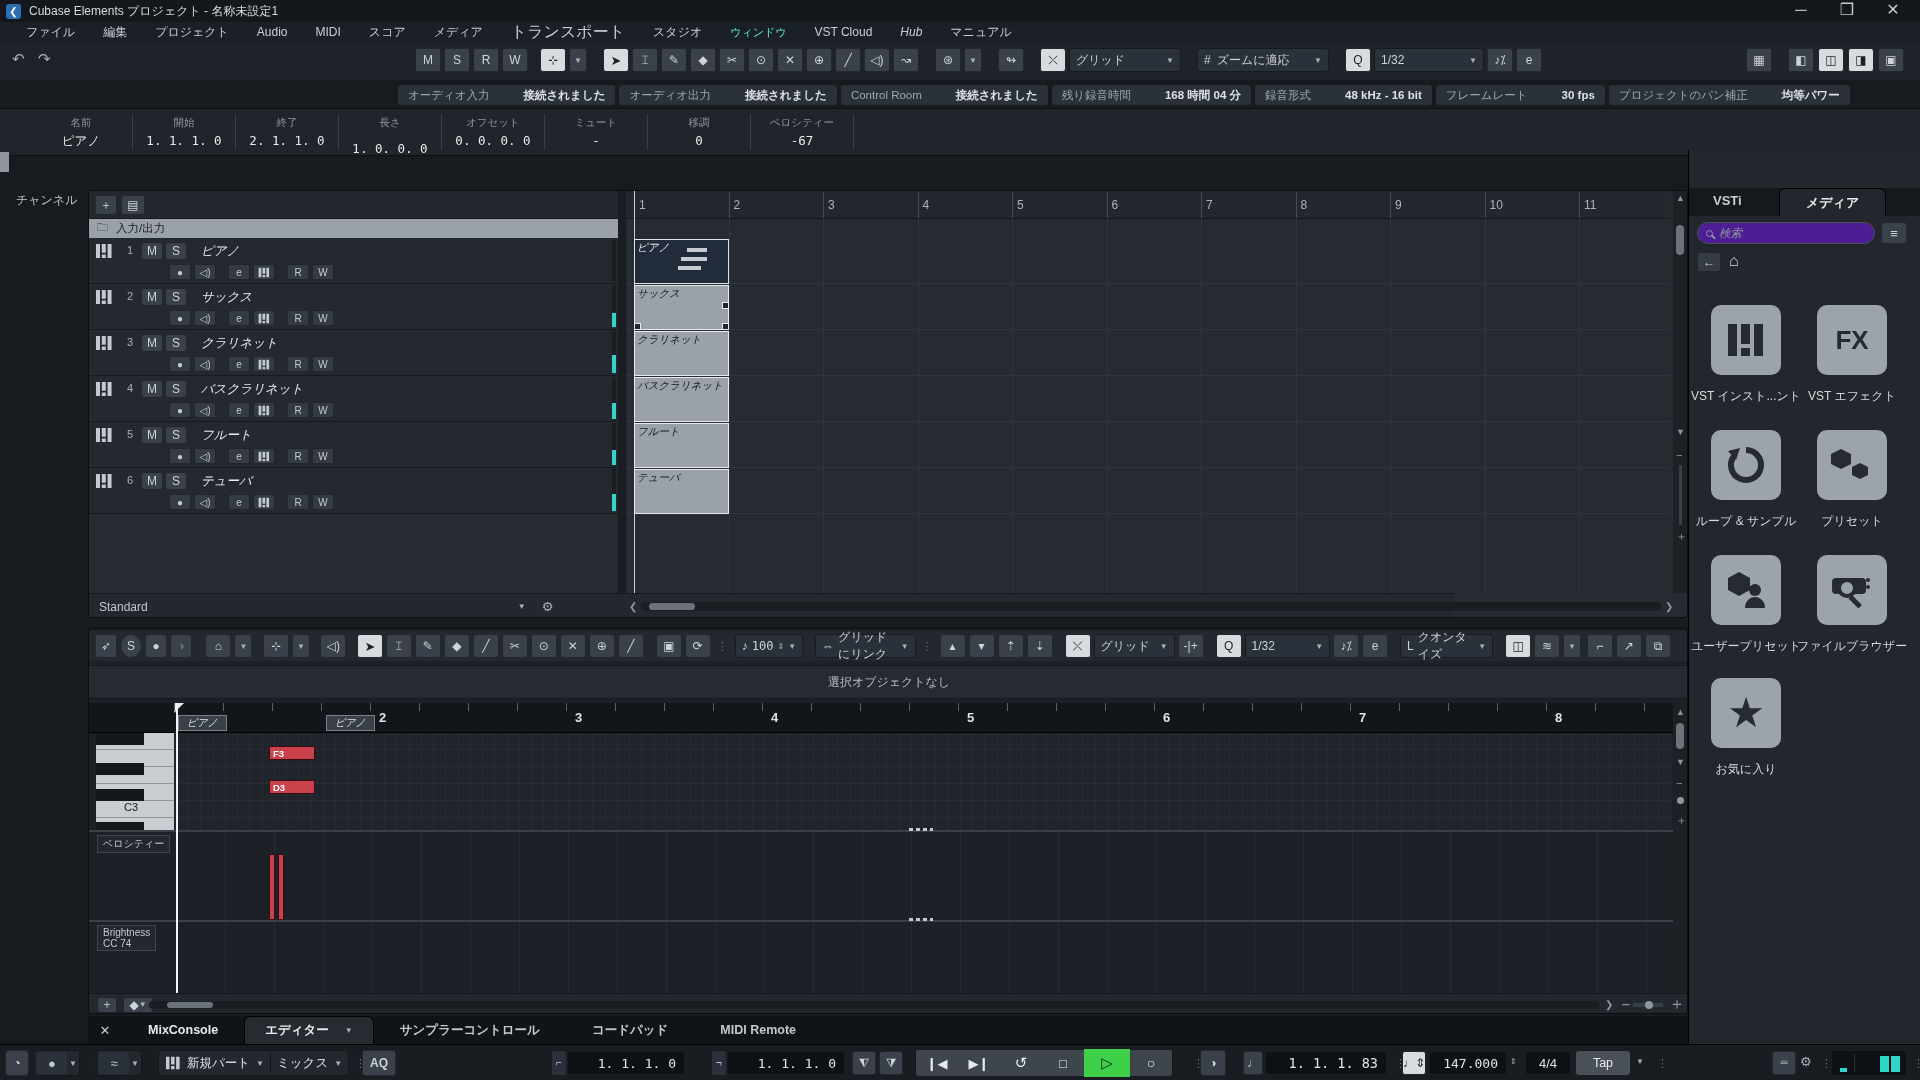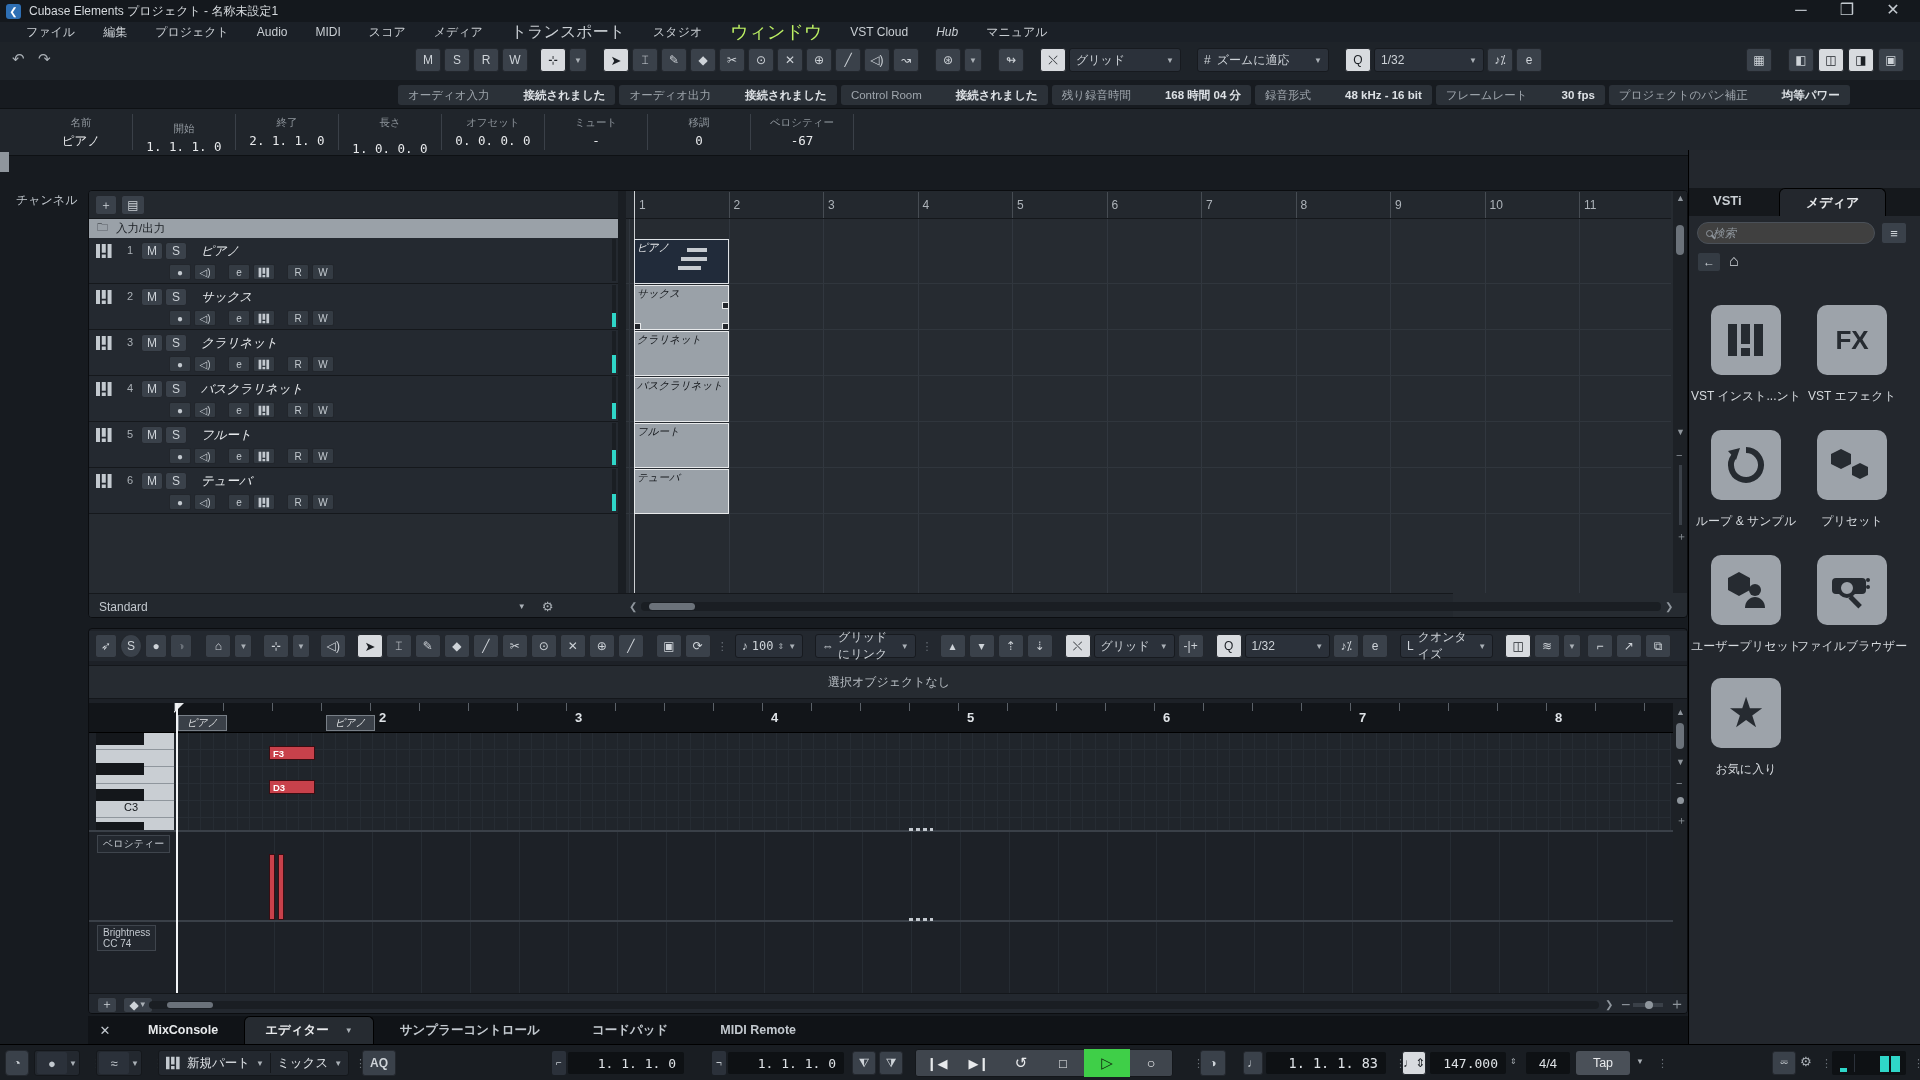--- a/index.html
+++ b/index.html
@@ -78,21 +78,21 @@
 
   <span style="font-size:12px;color:#c9ced3;padding:0 14px;line-height:20px;">ファイル</span>
       <span style="font-size:12px;color:#c9ced3;padding:0 14px;line-height:20px;">編集</span>
       <span style="font-size:12px;color:#c9ced3;padding:0 14px;line-height:20px;">プロジェクト</span>
       <span style="font-size:12px;color:#c9ced3;padding:0 14px;line-height:20px;">Audio</span>
       <span style="font-size:12px;color:#c9ced3;padding:0 14px;line-height:20px;">MIDI</span>
       <span style="font-size:12px;color:#c9ced3;padding:0 14px;line-height:20px;">スコア</span>
       <span style="font-size:12px;color:#c9ced3;padding:0 14px;line-height:20px;">メディア</span>
       <span style="font-size:16px;color:#c9ced3;padding:0 14px;line-height:20px;">トランスポート</span>
       <span style="font-size:12px;color:#c9ced3;padding:0 14px;line-height:20px;">スタジオ</span>
-      <span style="font-size:18px;color:#bef264;padding:0 14px;line-height:20px;">ウィンドウ</span>
+      <span style="font-size:11px;color:#5eead4;padding:0 14px;line-height:20px;">ウィンドウ</span>
       <span style="font-size:12px;color:#c9ced3;padding:0 14px;line-height:20px;">VST Cloud</span>
       <span style="font-size:12px;color:#c9ced3;padding:0 14px;line-height:20px;font-style:italic;">Hub</span>
       <span style="font-size:12px;color:#c9ced3;padding:0 14px;line-height:20px;">マニュアル</span>
     </div>
 
   <div class="abs" style="left:0;top:42px;width:1920px;height:38px;background:#1e2329;">
     <span class="abs" style="left:12px;top:8px;font-size:15px;color:#aab0b6;">↶</span>
     <span class="abs" style="left:38px;top:8px;font-size:15px;color:#aab0b6;">↷</span>
 
     <div class="abs flex" style="left:415px;top:6px;gap:3px;">
@@ -198,21 +198,21 @@
 
   <div class="abs" style="left:0;top:108px;width:1920px;height:48px;background:#20252b;border-top:1px solid #0e1114;border-bottom:1px solid #0e1114;">
     <div class="abs flex" style="left:30px;top:0;height:46px;">
 
         <div style="width:103px;height:36px;border-right:1px solid #3a4048;text-align:center;">
           <div style="font-size:10.5px;color:#8f969d;margin-top:2px;">名前</div>
           <div class="mono" style="font-size:12.5px;color:#e8eaec;margin-top:3px;">ピアノ</div>
         </div>
 
         <div style="width:103px;height:36px;border-right:1px solid #3a4048;text-align:center;">
-          <div style="font-size:10.5px;color:#8f969d;margin-top:8px;">開始</div>
+          <div style="font-size:10.5px;color:#8f969d;margin-top:2px;">開始</div>
           <div class="mono" style="font-size:12.5px;color:#e8eaec;margin-top:3px;">1. 1. 1.  0</div>
         </div>
 
         <div style="width:103px;height:36px;border-right:1px solid #3a4048;text-align:center;">
           <div style="font-size:10.5px;color:#8f969d;margin-top:2px;">終了</div>
           <div class="mono" style="font-size:12.5px;color:#e8eaec;margin-top:3px;">2. 1. 1.  0</div>
         </div>
 
         <div style="width:103px;height:36px;border-right:1px solid #3a4048;text-align:center;">
           <div style="font-size:10.5px;color:#8f969d;margin-top:2px;">長さ</div>
@@ -699,21 +699,21 @@
   </div>
 
   <div class="abs" style="left:1688px;top:150px;width:232px;height:894px;background:#23272d;border-left:1px solid #000;">
     <div class="abs" style="left:0;top:38px;width:232px;height:28px;background:#15181c;">
       <span style="position:absolute;left:24px;top:5px;font-size:13px;font-weight:bold;color:#c9ced3;">VSTi</span>
       <span class="abs flex" style="left:90px;top:0;height:28px;padding:0 26px;background:#23272d;border:1px solid #000;border-bottom:none;border-radius:6px 6px 0 0;">
         <span style="font-size:13px;font-weight:bold;color:#e8eaec;">メディア</span>
       </span>
     </div>
     <div class="abs flex" style="left:8px;top:72px;gap:6px;">
-      <span class="flex" style="width:178px;height:22px;background:#404040;border:1px solid #4a5058;border-radius:11px;padding:0 8px;">
+      <span class="flex" style="width:178px;height:22px;background:#4c1d95;border:1px solid #4a5058;border-radius:11px;padding:0 8px;gap:6px;">
         <span class="mag"></span>
         <span style="font-size:11.5px;font-style:italic;color:#8f969d;">検索</span>
       </span>
       <span class="btn" style="width:26px;height:22px;font-size:13px;">≡</span>
     </div>
     <span class="btn" style="position:absolute;left:8px;top:102px;width:24px;height:20px;background:#343b43;">←</span>
     <span style="position:absolute;left:40px;top:102px;font-size:16px;color:#d6dade;">⌂</span>
 
     <div class="tile" style="left:22px;top:155px;">
       <svg width="40" height="36" viewBox="0 0 40 36" fill="#262b31">

